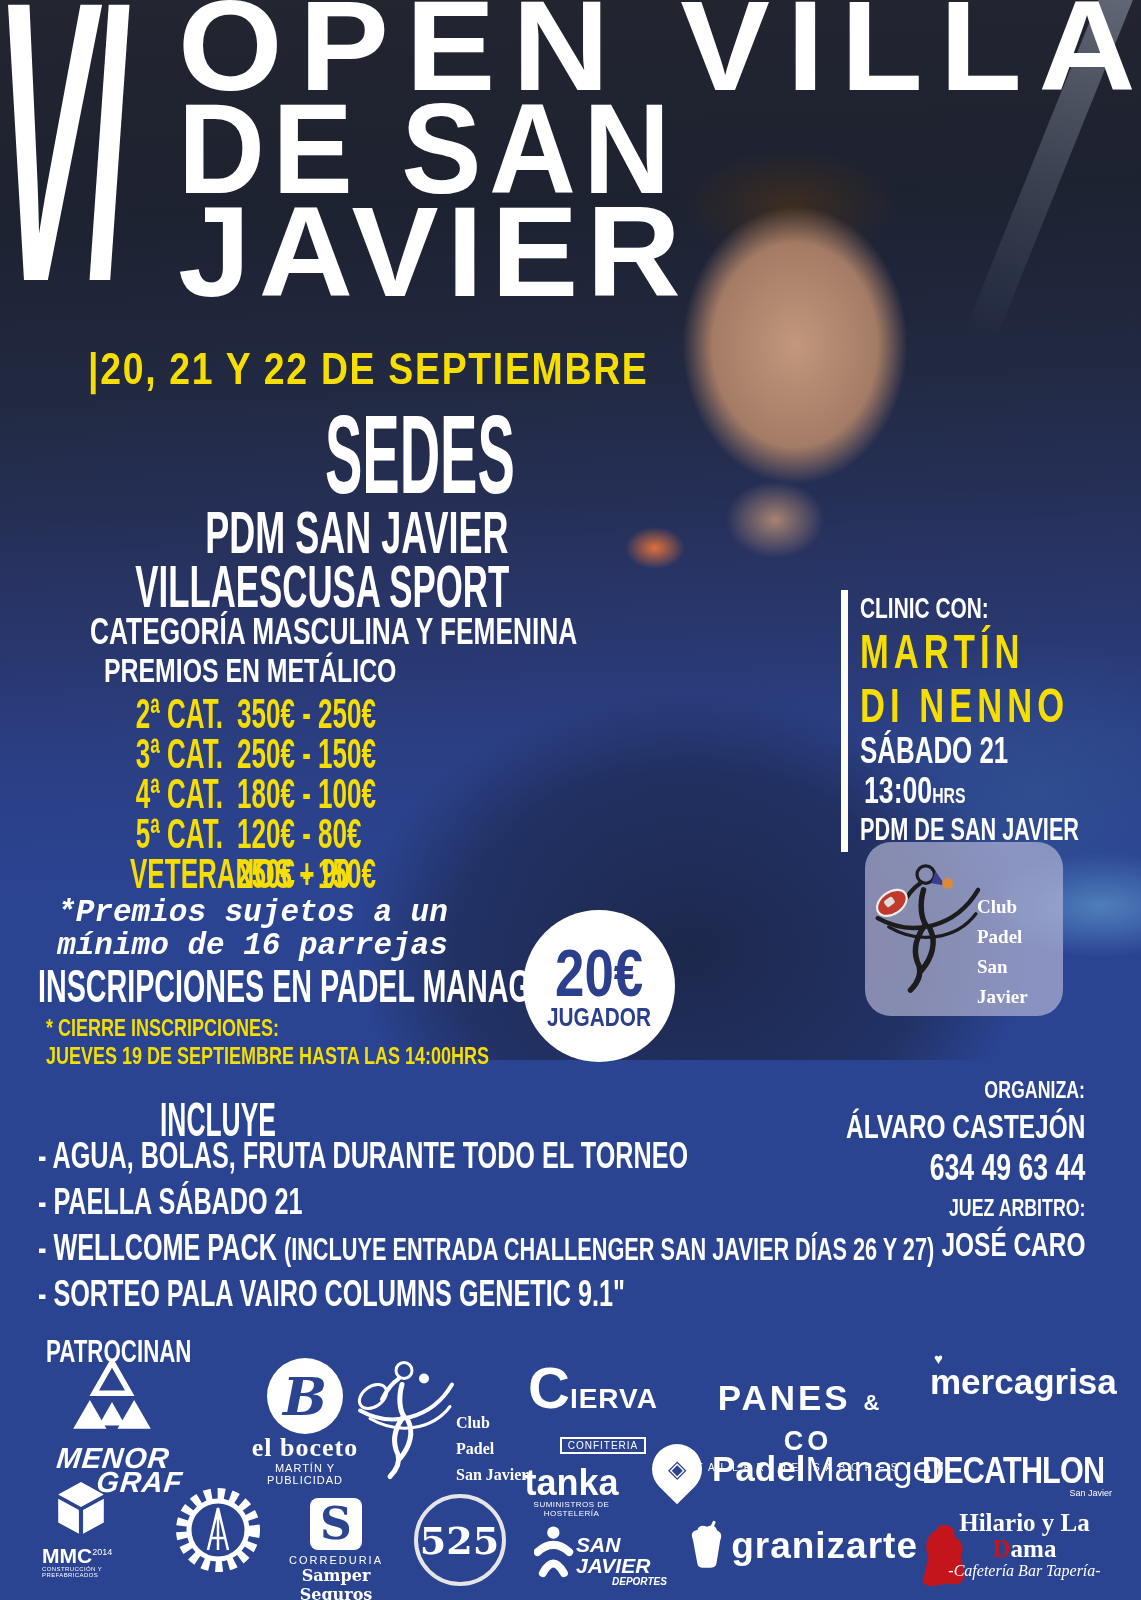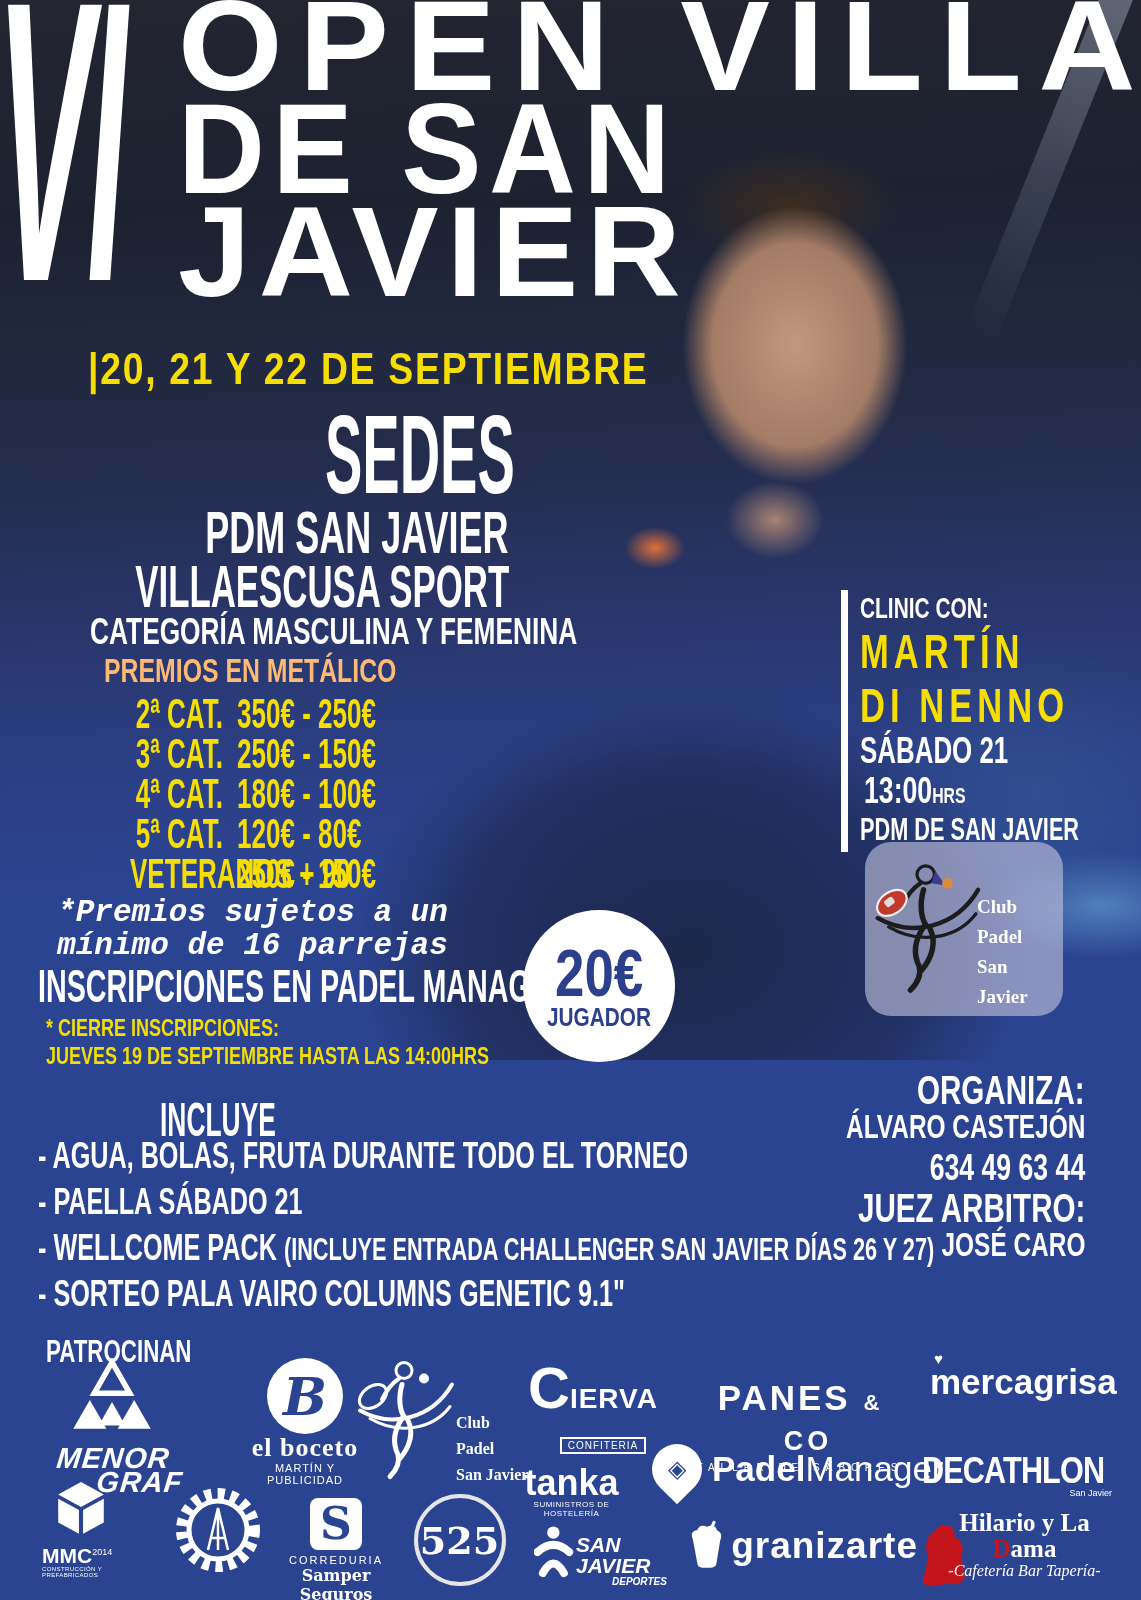--- a/index.html
+++ b/index.html
@@ -31,21 +31,21 @@
   .title{position:absolute;left:178px;top:-6px;font-weight:700;}
   .title .l{height:103px;line-height:103px;font-size:128px;}
   .date{position:absolute;left:88px;top:344px;font-size:44px;font-weight:700;color:#f6de00;letter-spacing:2px;}
   
   .sedes{position:absolute;left:0;top:404px;width:610px;text-align:right;font-weight:700;}
   .sedes .h{font-size:112px;line-height:102px;}
   .sedes .v{font-size:60px;line-height:54px;}
   
   .cats{position:absolute;left:0;top:612px;width:500px;text-align:center;font-weight:700;}
   .cats .c1{font-size:36px;line-height:40px;}
-  .cats .c2{font-size:34px;line-height:36px;color:#fdba74;}
+  .cats .c2{font-size:34px;line-height:36px;color:#ffffff;}
   .prizes{position:absolute;left:0;top:694px;width:490px;color:#f6de00;font-weight:700;font-size:42px;}
   .prow{display:flex;justify-content:center;align-items:center;height:40px;}
   .pcat{width:150px;text-align:right;margin-right:14px;}
   .pamt{width:180px;text-align:left;}
   .note{position:absolute;left:0;top:896px;width:505px;text-align:center;
     font-family:Liberation Mono, monospace;font-style:italic;font-weight:700;font-size:31px;line-height:33px;}
   
   .insc-h{position:absolute;left:38px;top:958px;font-size:47px;font-weight:700;}
   .insc-c1{position:absolute;left:46px;top:1014px;font-size:24px;font-weight:700;color:#f6de00;}
   .insc-c2{position:absolute;left:46px;top:1042px;font-size:24px;font-weight:700;color:#f6de00;}
@@ -65,21 +65,21 @@
   
   .badge{position:absolute;left:865px;top:842px;width:198px;height:174px;border-radius:26px;background:rgba(186,186,216,.66);}
   .badge svg{position:absolute;left:4px;top:6px;}
   .badge .btxt{position:absolute;left:112px;top:50px;font-family:"Liberation Serif","DejaVu Serif",serif;font-weight:700;font-size:19px;line-height:30px;color:#fff;}
   
   .inc-h{position:absolute;left:160px;top:1092px;font-size:48px;font-weight:700;}
   .binc{position:absolute;left:38px;font-size:36px;font-weight:700;line-height:36px;}
   .binc .det{font-size:31px;}
   
   .org{position:absolute;right:56px;top:1072px;width:420px;text-align:right;font-weight:700;}
-  .org .lab{font-size:40px;line-height:36px;}
+  .org .lab{font-size:24px;line-height:36px;}
   .org .nm{font-size:33px;line-height:38px;}
   .org .ph{font-size:36px;line-height:44px;}
   
   .patro{position:absolute;left:46px;top:1334px;font-size:31px;font-weight:700;}
   .sp{position:absolute;text-align:center;}
   .sp-menorgraf{left:28px;top:1360px;width:168px;}
   .mg-txt{font-style:italic;font-weight:700;font-size:29px;line-height:24px;letter-spacing:1px;transform:skewX(-6deg);}
   .mg-txt .g2{display:block;margin-left:58px;}
   .sp-elboceto{left:240px;top:1358px;width:130px;}
   .eb-circle{width:76px;height:76px;border-radius:50%;background:#fff;margin:0 auto;display:flex;align-items:center;justify-content:center;}

